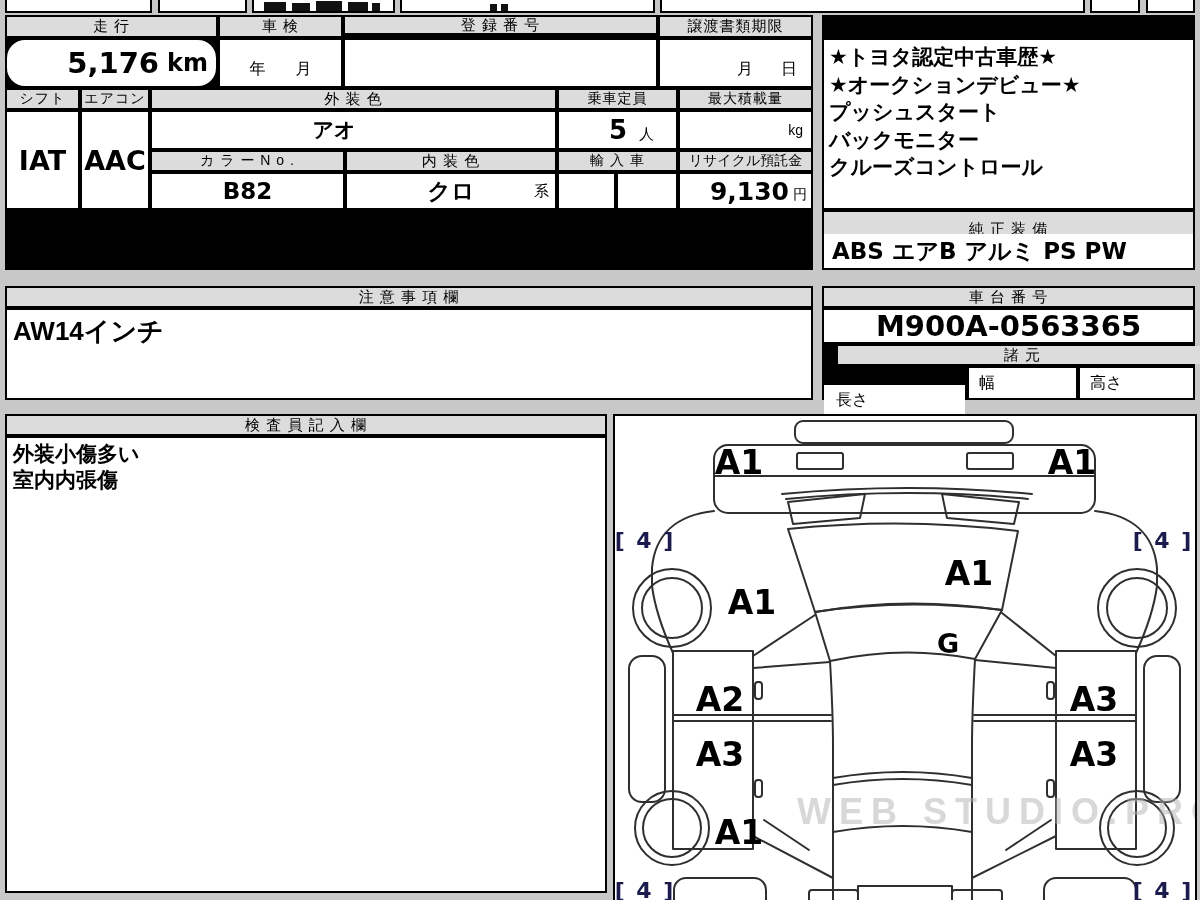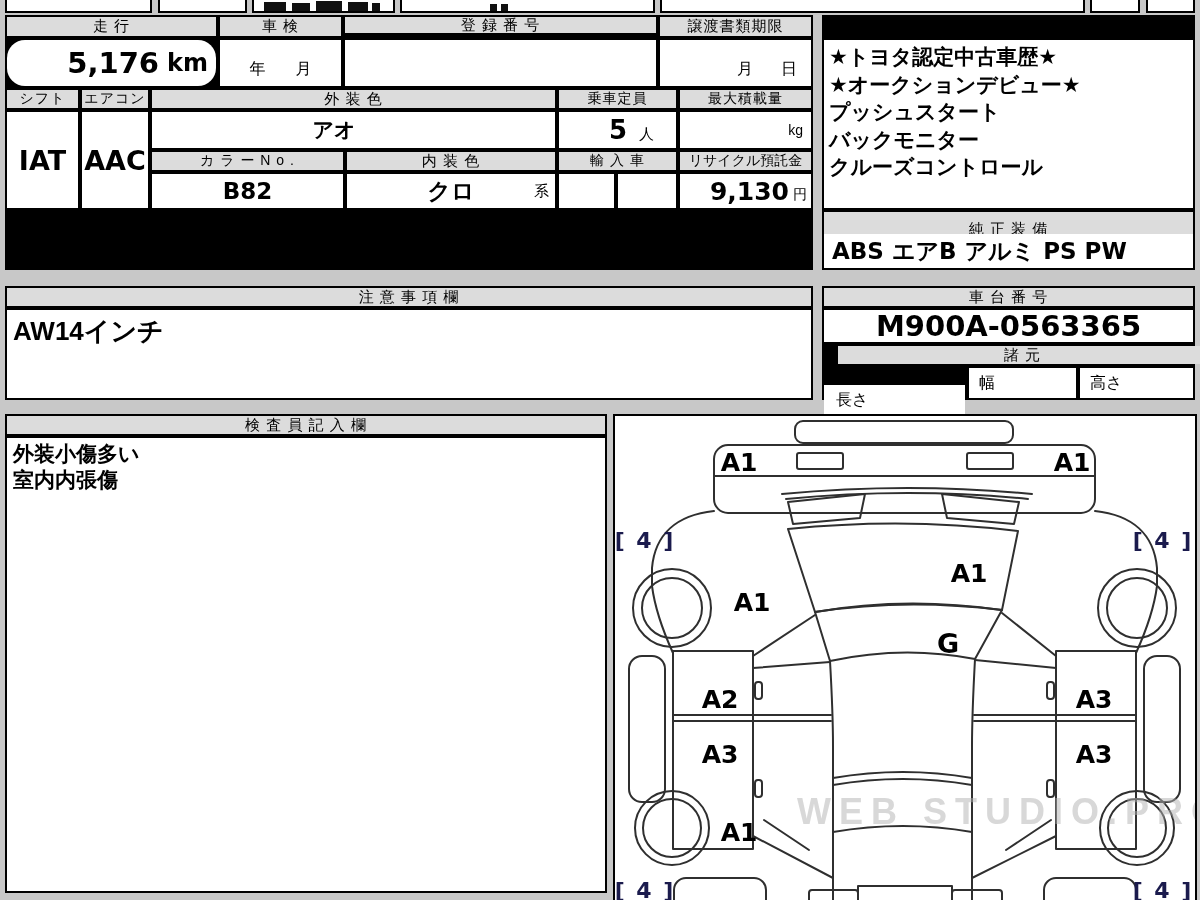--- a/index.html
+++ b/index.html
@@ -9,21 +9,21 @@
   .cell{position:absolute;background:#fff;display:flex;align-items:center;box-sizing:border-box;overflow:hidden;}
   .hdr{background:#dcdcdc;justify-content:center;font-size:15px;letter-spacing:1px;white-space:nowrap;}
   .hdr-sm{font-size:14px;}
   .b{font-weight:bold;}
   .val-big{font-size:27px;font-weight:bold;font-family:"DejaVu Sans",sans-serif;}
   .topstrip{position:absolute;top:0;height:13px;background:#fff;border:2px solid #000;border-top:none;box-sizing:border-box;}
   .frag{position:absolute;background:#111;}
   .sales-line{font-size:21px;font-weight:bold;line-height:27.5px;white-space:nowrap;}
   .diagram{position:absolute;left:613px;top:414px;width:584px;height:490px;border:2px solid #000;
            background:#fff;box-sizing:border-box;overflow:hidden;}
-  .dlabel{position:absolute;transform:translate(-50%,-50%);font-weight:bold;font-size:25px;
+  .dlabel{position:absolute;transform:translate(-50%,-50%);font-weight:bold;font-size:33px;
           font-family:"DejaVu Sans",sans-serif;white-space:nowrap;}
   .tire{font-size:22px;letter-spacing:2px;color:#1b1b4d;}
   .glabel{font-size:27px;}
   .watermark{position:absolute;transform:translate(-50%,-50%);font-size:36px;font-weight:bold;
              color:rgba(178,178,178,0.5);letter-spacing:8px;white-space:nowrap;}
   svg{position:absolute;left:0;top:0;}
 </style>
 </head>
 <body>
 

